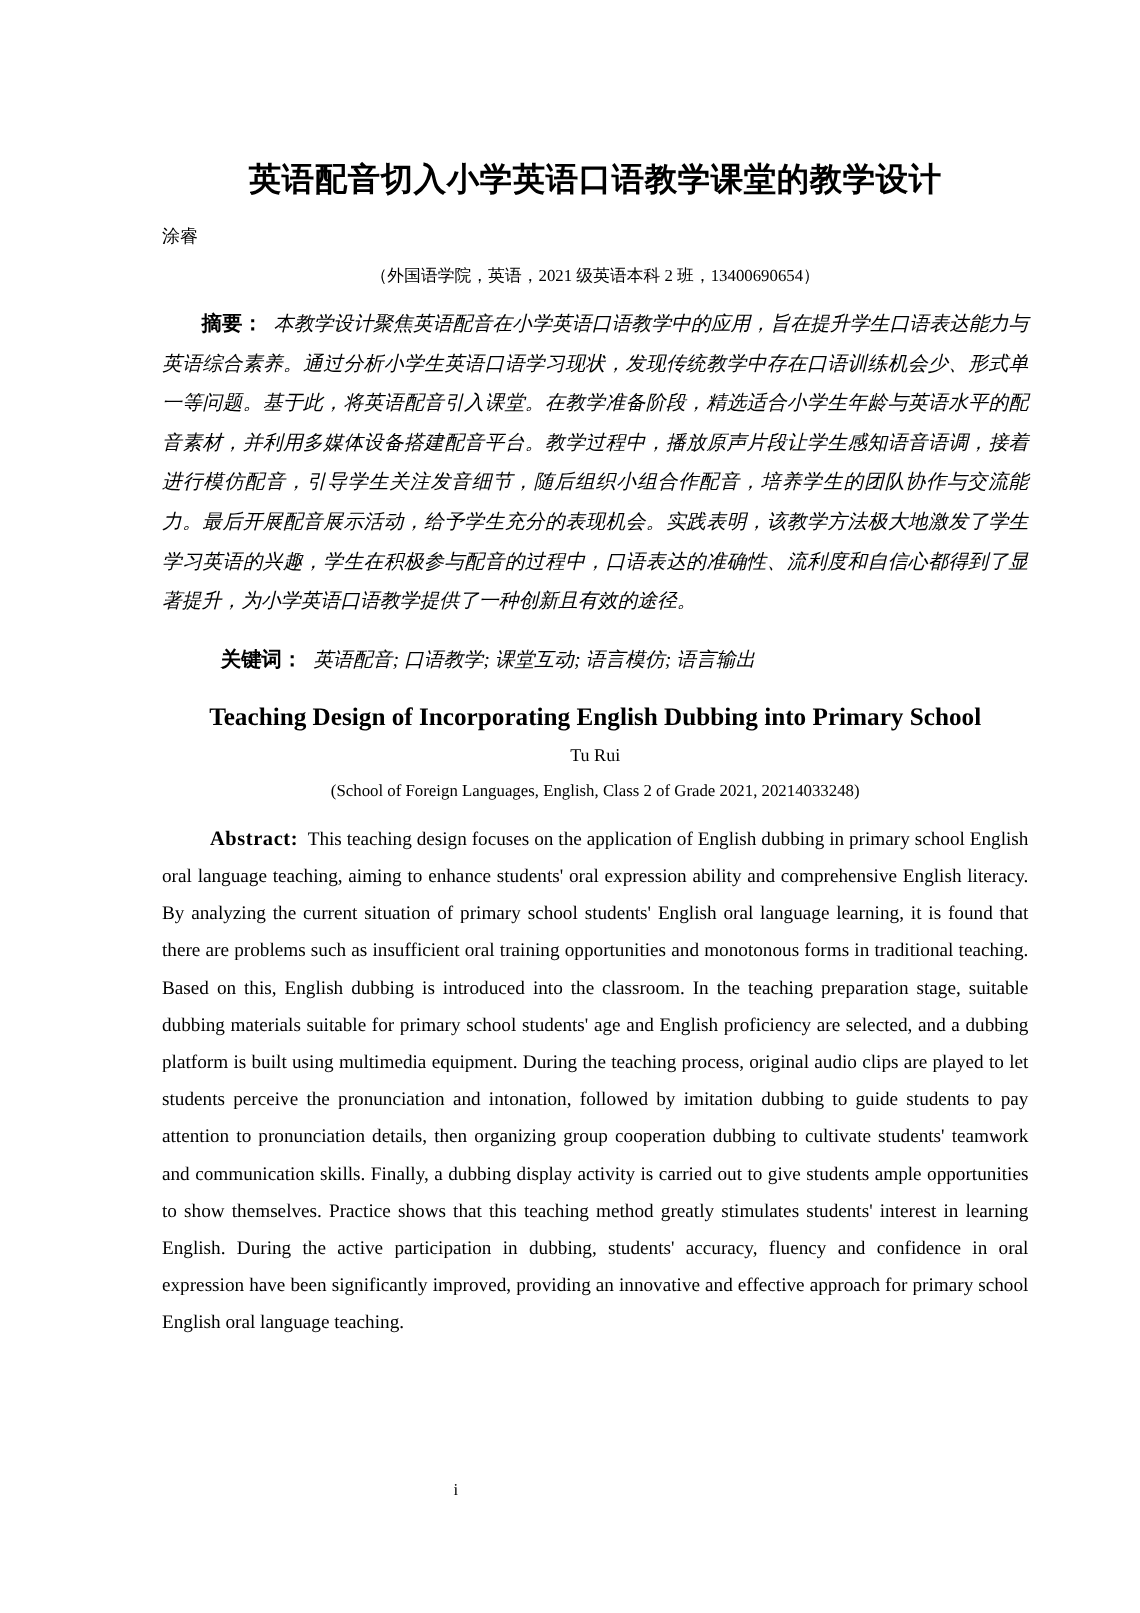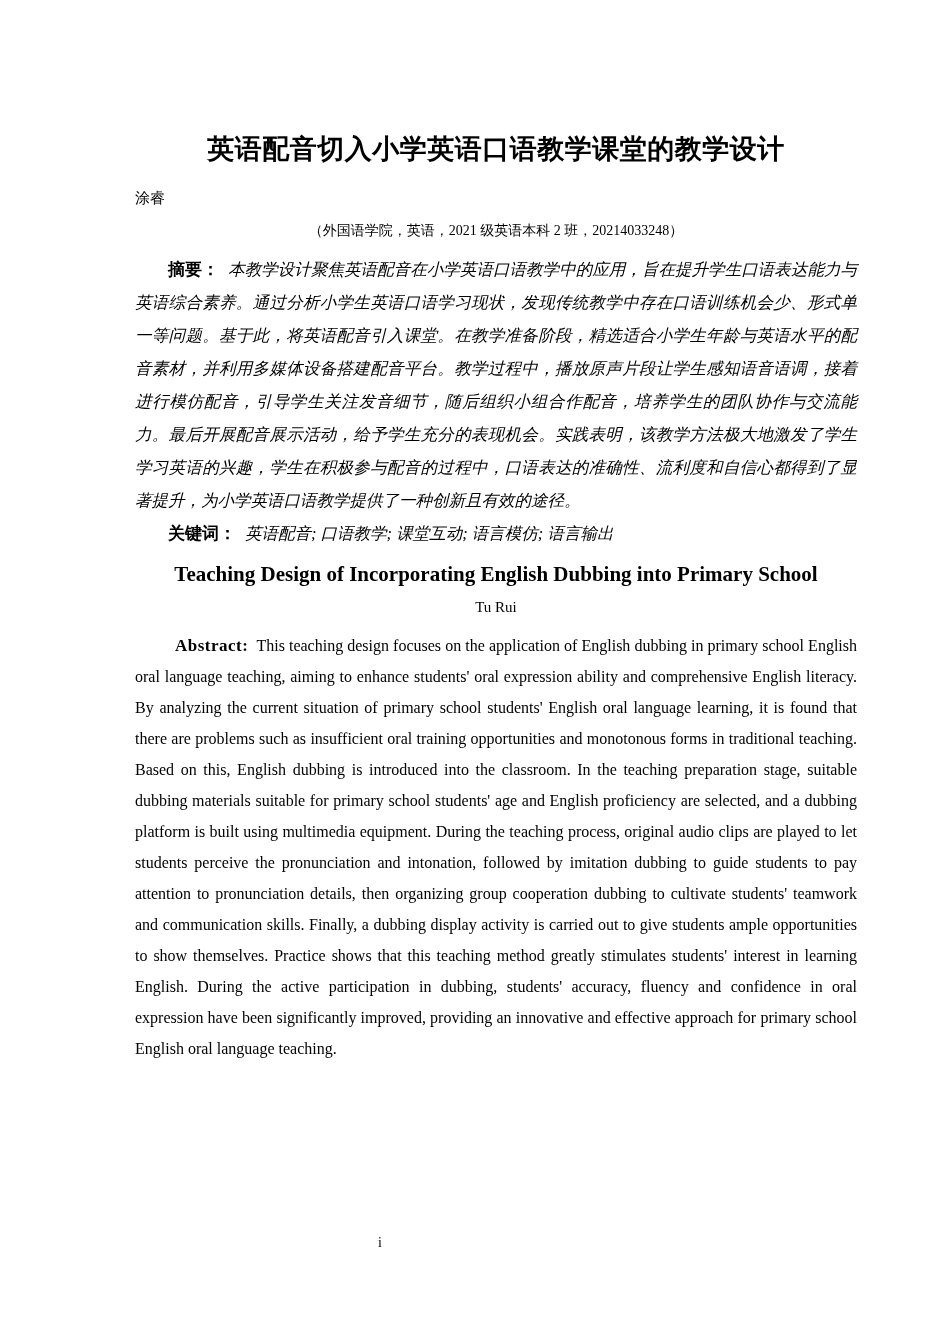--- a/index.html
+++ b/index.html
@@ -42,21 +42,21 @@
     line-height: 20px;
   }
   .cn-abstract {
     margin: 12px 0 0 0;
     font-size: 16.5px;
     line-height: 33px;
     text-align: justify;
     text-indent: 33px;
   }
   .cn-keywords {
-    margin: 0;
+    margin: 16px;
     font-size: 16.5px;
     line-height: 33px;
     text-align: justify;
     text-indent: 33px;
   }
   .cn-label {
     font-family: "Liberation Sans", sans-serif;
     font-weight: bold;
     font-style: normal;
     font-size: 17px;
@@ -117,36 +117,37 @@
 </head>
 <body>
 
 <div class="page">
   <div class="content">
 
     <h1 class="cn-title">英语配音切入小学英语口语教学课堂的教学设计</h1>
 
     <div class="cn-author">涂睿</div>
 
-    <div class="cn-affiliation">（外国语学院，英语，2021 级英语本科 2 班，20214033248）</div>
+    <div class="cn-affiliation">（外国语学院，英语，2021 级英语本科 2 班，13400690654）</div>
 
     <p class="cn-abstract">
       <span class="cn-label">摘要：</span><span class="cn-script">本教学设计聚焦英语配音在小学英语口语教学中的应用，旨在提升学生口语表达能力与英语综合素养。通过分析小学生英语口语学习现状，发现传统教学中存在口语训练机会少、形式单一等问题。基于此，将英语配音引入课堂。在教学准备阶段，精选适合小学生年龄与英语水平的配音素材，并利用多媒体设备搭建配音平台。教学过程中，播放原声片段让学生感知语音语调，接着进行模仿配音，引导学生关注发音细节，随后组织小组合作配音，培养学生的团队协作与交流能力。最后开展配音展示活动，给予学生充分的表现机会。实践表明，该教学方法极大地激发了学生学习英语的兴趣，学生在积极参与配音的过程中，口语表达的准确性、流利度和自信心都得到了显著提升，为小学英语口语教学提供了一种创新且有效的途径。</span>
     </p>
 
     <p class="cn-keywords">
       <span class="cn-label">关键词：</span><span class="cn-script">英语配音; 口语教学; 课堂互动; 语言模仿; 语言输出</span>
     </p>
 
     <h2 class="en-title">
       <span class="line">Teaching Design of Incorporating English Dubbing into Primary School</span>
     </h2>
 
     <div class="en-author">Tu Rui</div>
 
+    <div class="en-affiliation">(School of Foreign Languages, English, Class 2 of Grade 2021, 20214033248)</div>
 
     <p class="en-abstract">
       <span class="en-label">Abstract:</span><span>This teaching design focuses on the application of English dubbing in primary school English oral language teaching, aiming to enhance students' oral expression ability and comprehensive English literacy. By analyzing the current situation of primary school students' English oral language learning, it is found that there are problems such as insufficient oral training opportunities and monotonous forms in traditional teaching. Based on this, English dubbing is introduced into the classroom. In the teaching preparation stage, suitable dubbing materials suitable for primary school students' age and English proficiency are selected, and a dubbing platform is built using multimedia equipment. During the teaching process, original audio clips are played to let students perceive the pronunciation and intonation, followed by imitation dubbing to guide students to pay attention to pronunciation details, then organizing group cooperation dubbing to cultivate students' teamwork and communication skills. Finally, a dubbing display activity is carried out to give students ample opportunities to show themselves. Practice shows that this teaching method greatly stimulates students' interest in learning English. During the active participation in dubbing, students' accuracy, fluency and confidence in oral expression have been significantly improved, providing an innovative and effective approach for primary school English oral language teaching.</span>
     </p>
 
 
   </div>
 
   <div class="footer-page-num">i</div>
 </div>

